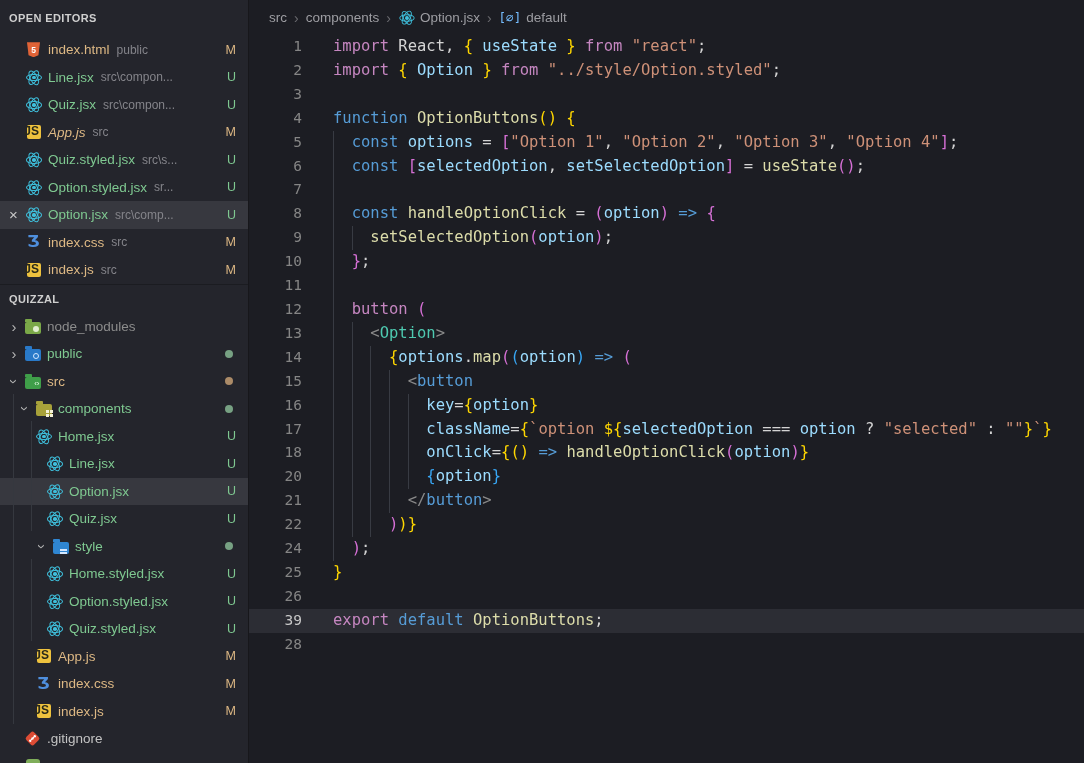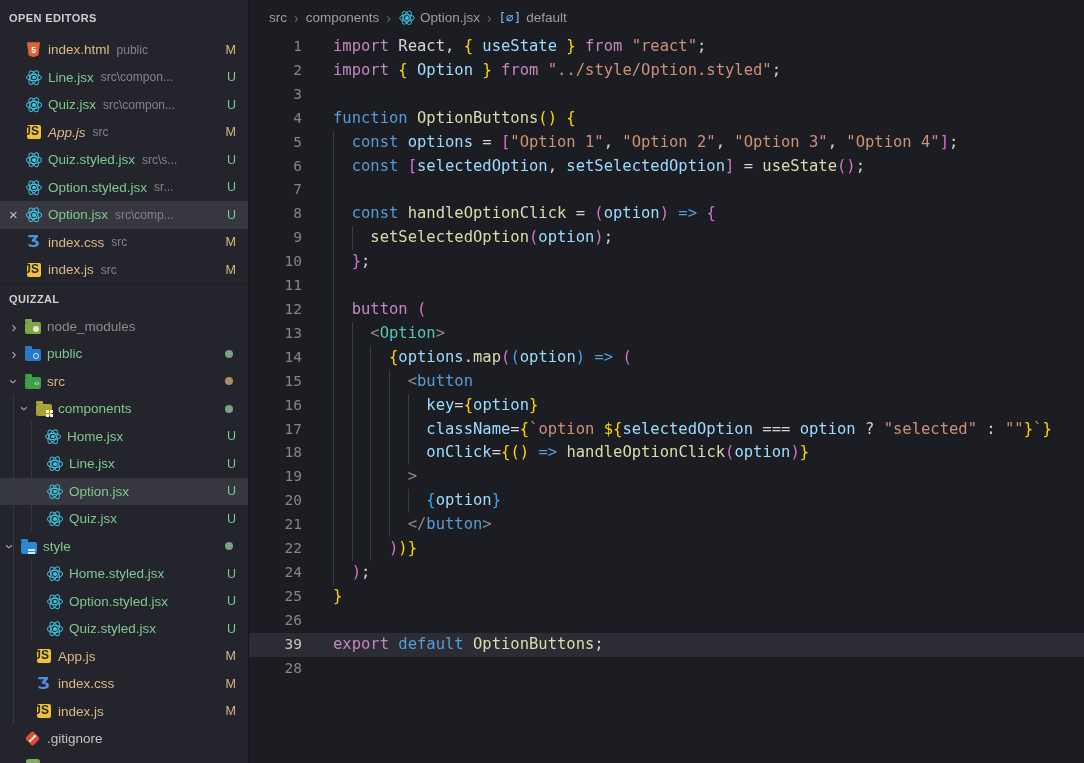--- a/index.html
+++ b/index.html
@@ -231,21 +231,21 @@
         <div class="row st-u" style="padding-left: 15px;">
           <span class="chev">
             <span class="down">›</span>
           </span>
           <span class="iconbox">
             <span class="folder f-components"></span>
           </span>
           <span class="fname">components</span>
           <span class="dot green"></span>
         </div>
-        <div class="row st-u" style="padding-left: 24px;">
+        <div class="row st-u" style="padding-left: 15px;">
           <span class="chev"></span>
           <span class="iconbox">
             <span class="react-icon">
               <i></i>
               <i></i>
               <i></i>
               <b></b>
             </span>
           </span>
           <span class="fname">Home.jsx</span>
@@ -283,21 +283,21 @@
             <span class="react-icon">
               <i></i>
               <i></i>
               <i></i>
               <b></b>
             </span>
           </span>
           <span class="fname">Quiz.jsx</span>
           <span class="badge st-u">U</span>
         </div>
-        <div class="row st-u" style="padding-left: 0;">
+        <div class="row st-u" style="padding-left: 32px;">
           <span class="chev">
             <span class="down">›</span>
           </span>
           <span class="iconbox">
             <span class="folder f-style"></span>
           </span>
           <span class="fname">style</span>
           <span class="dot green"></span>
         </div>
         <div class="row st-u" style="padding-left: 26px;">
@@ -420,21 +420,20 @@
         <div class="line"><span class="ln">9</span><span class="ltext"><span class="indent" style="width: 37.344px;"></span><span class="tok c-fn">setSelectedOption</span><span class="tok c-p">(</span><span class="tok c-var">option</span><span class="tok c-p">)</span><span class="tok c-w">;</span></span></div>
         <div class="line"><span class="ln">10</span><span class="ltext"><span class="indent" style="width: 18.672px;"></span><span class="tok c-p">}</span><span class="tok c-w">;</span></span></div>
         <div class="line"><span class="ln">11</span><span class="ltext"><span class="indent" style="width: 18.672px;"></span></span></div>
         <div class="line"><span class="ln">12</span><span class="ltext"><span class="indent" style="width: 18.672px;"></span><span class="tok c-pur">button</span><span class="tok c-w"> </span><span class="tok c-p">(</span></span></div>
         <div class="line"><span class="ln">13</span><span class="ltext"><span class="indent" style="width: 37.344px;"></span><span class="tok c-gray">&lt;</span><span class="tok c-tagG">Option</span><span class="tok c-gray">&gt;</span></span></div>
         <div class="line"><span class="ln">14</span><span class="ltext"><span class="indent" style="width: 56.016px;"></span><span class="tok c-g">{</span><span class="tok c-var">options</span><span class="tok c-w">.</span><span class="tok c-fn">map</span><span class="tok c-p">(</span><span class="tok c-b">(</span><span class="tok c-var">option</span><span class="tok c-b">)</span><span class="tok c-w"> </span><span class="tok c-kw">=&gt;</span><span class="tok c-w"> </span><span class="tok c-p">(</span></span></div>
         <div class="line"><span class="ln">15</span><span class="ltext"><span class="indent" style="width: 74.688px;"></span><span class="tok c-gray">&lt;</span><span class="tok c-kw">button</span></span></div>
         <div class="line"><span class="ln">16</span><span class="ltext"><span class="indent" style="width: 93.36px;"></span><span class="tok c-var">key</span><span class="tok c-w">=</span><span class="tok c-g">{</span><span class="tok c-var">option</span><span class="tok c-g">}</span></span></div>
         <div class="line"><span class="ln">17</span><span class="ltext"><span class="indent" style="width: 93.36px;"></span><span class="tok c-var">className</span><span class="tok c-w">=</span><span class="tok c-g">{</span><span class="tok c-str">`option </span><span class="tok c-g">${</span><span class="tok c-var">selectedOption</span><span class="tok c-w"> === </span><span class="tok c-var">option</span><span class="tok c-w"> ? </span><span class="tok c-str">"selected"</span><span class="tok c-w"> : </span><span class="tok c-str">""</span><span class="tok c-g">}</span><span class="tok c-str">`</span><span class="tok c-g">}</span></span></div>
         <div class="line"><span class="ln">18</span><span class="ltext"><span class="indent" style="width: 93.36px;"></span><span class="tok c-var">onClick</span><span class="tok c-w">=</span><span class="tok c-g">{</span><span class="tok c-g">()</span><span class="tok c-w"> </span><span class="tok c-kw">=&gt;</span><span class="tok c-w"> </span><span class="tok c-fn">handleOptionClick</span><span class="tok c-p">(</span><span class="tok c-var">option</span><span class="tok c-p">)</span><span class="tok c-g">}</span></span></div>
-        <div class="line"><span class="ln">19</span><span class="ltext"><span class="indent" style="width: 74.688px;"></span><span class="tok c-gray">&gt;</span></span></div>
         <div class="line"><span class="ln">20</span><span class="ltext"><span class="indent" style="width: 93.36px;"></span><span class="tok c-b">{</span><span class="tok c-var">option</span><span class="tok c-b">}</span></span></div>
         <div class="line"><span class="ln">21</span><span class="ltext"><span class="indent" style="width: 74.688px;"></span><span class="tok c-gray">&lt;/</span><span class="tok c-kw">button</span><span class="tok c-gray">&gt;</span></span></div>
         <div class="line"><span class="ln">22</span><span class="ltext"><span class="indent" style="width: 56.016px;"></span><span class="tok c-p">)</span><span class="tok c-g">)</span><span class="tok c-g">}</span></span></div>
         <div class="line"><span class="ln">24</span><span class="ltext"><span class="indent" style="width: 18.672px;"></span><span class="tok c-p">)</span><span class="tok c-w">;</span></span></div>
         <div class="line"><span class="ln">25</span><span class="ltext"><span class="tok c-g">}</span></span></div>
         <div class="line"><span class="ln">26</span><span class="ltext"></span></div>
         <div class="line active"><span class="ln">39</span><span class="ltext"><span class="tok c-pur">export</span><span class="tok c-w"> </span><span class="tok c-kw">default</span><span class="tok c-w"> </span><span class="tok c-fn">OptionButtons</span><span class="tok c-w">;</span></span></div>
         <div class="line"><span class="ln">28</span><span class="ltext"></span></div>
       </div>
   </div>

